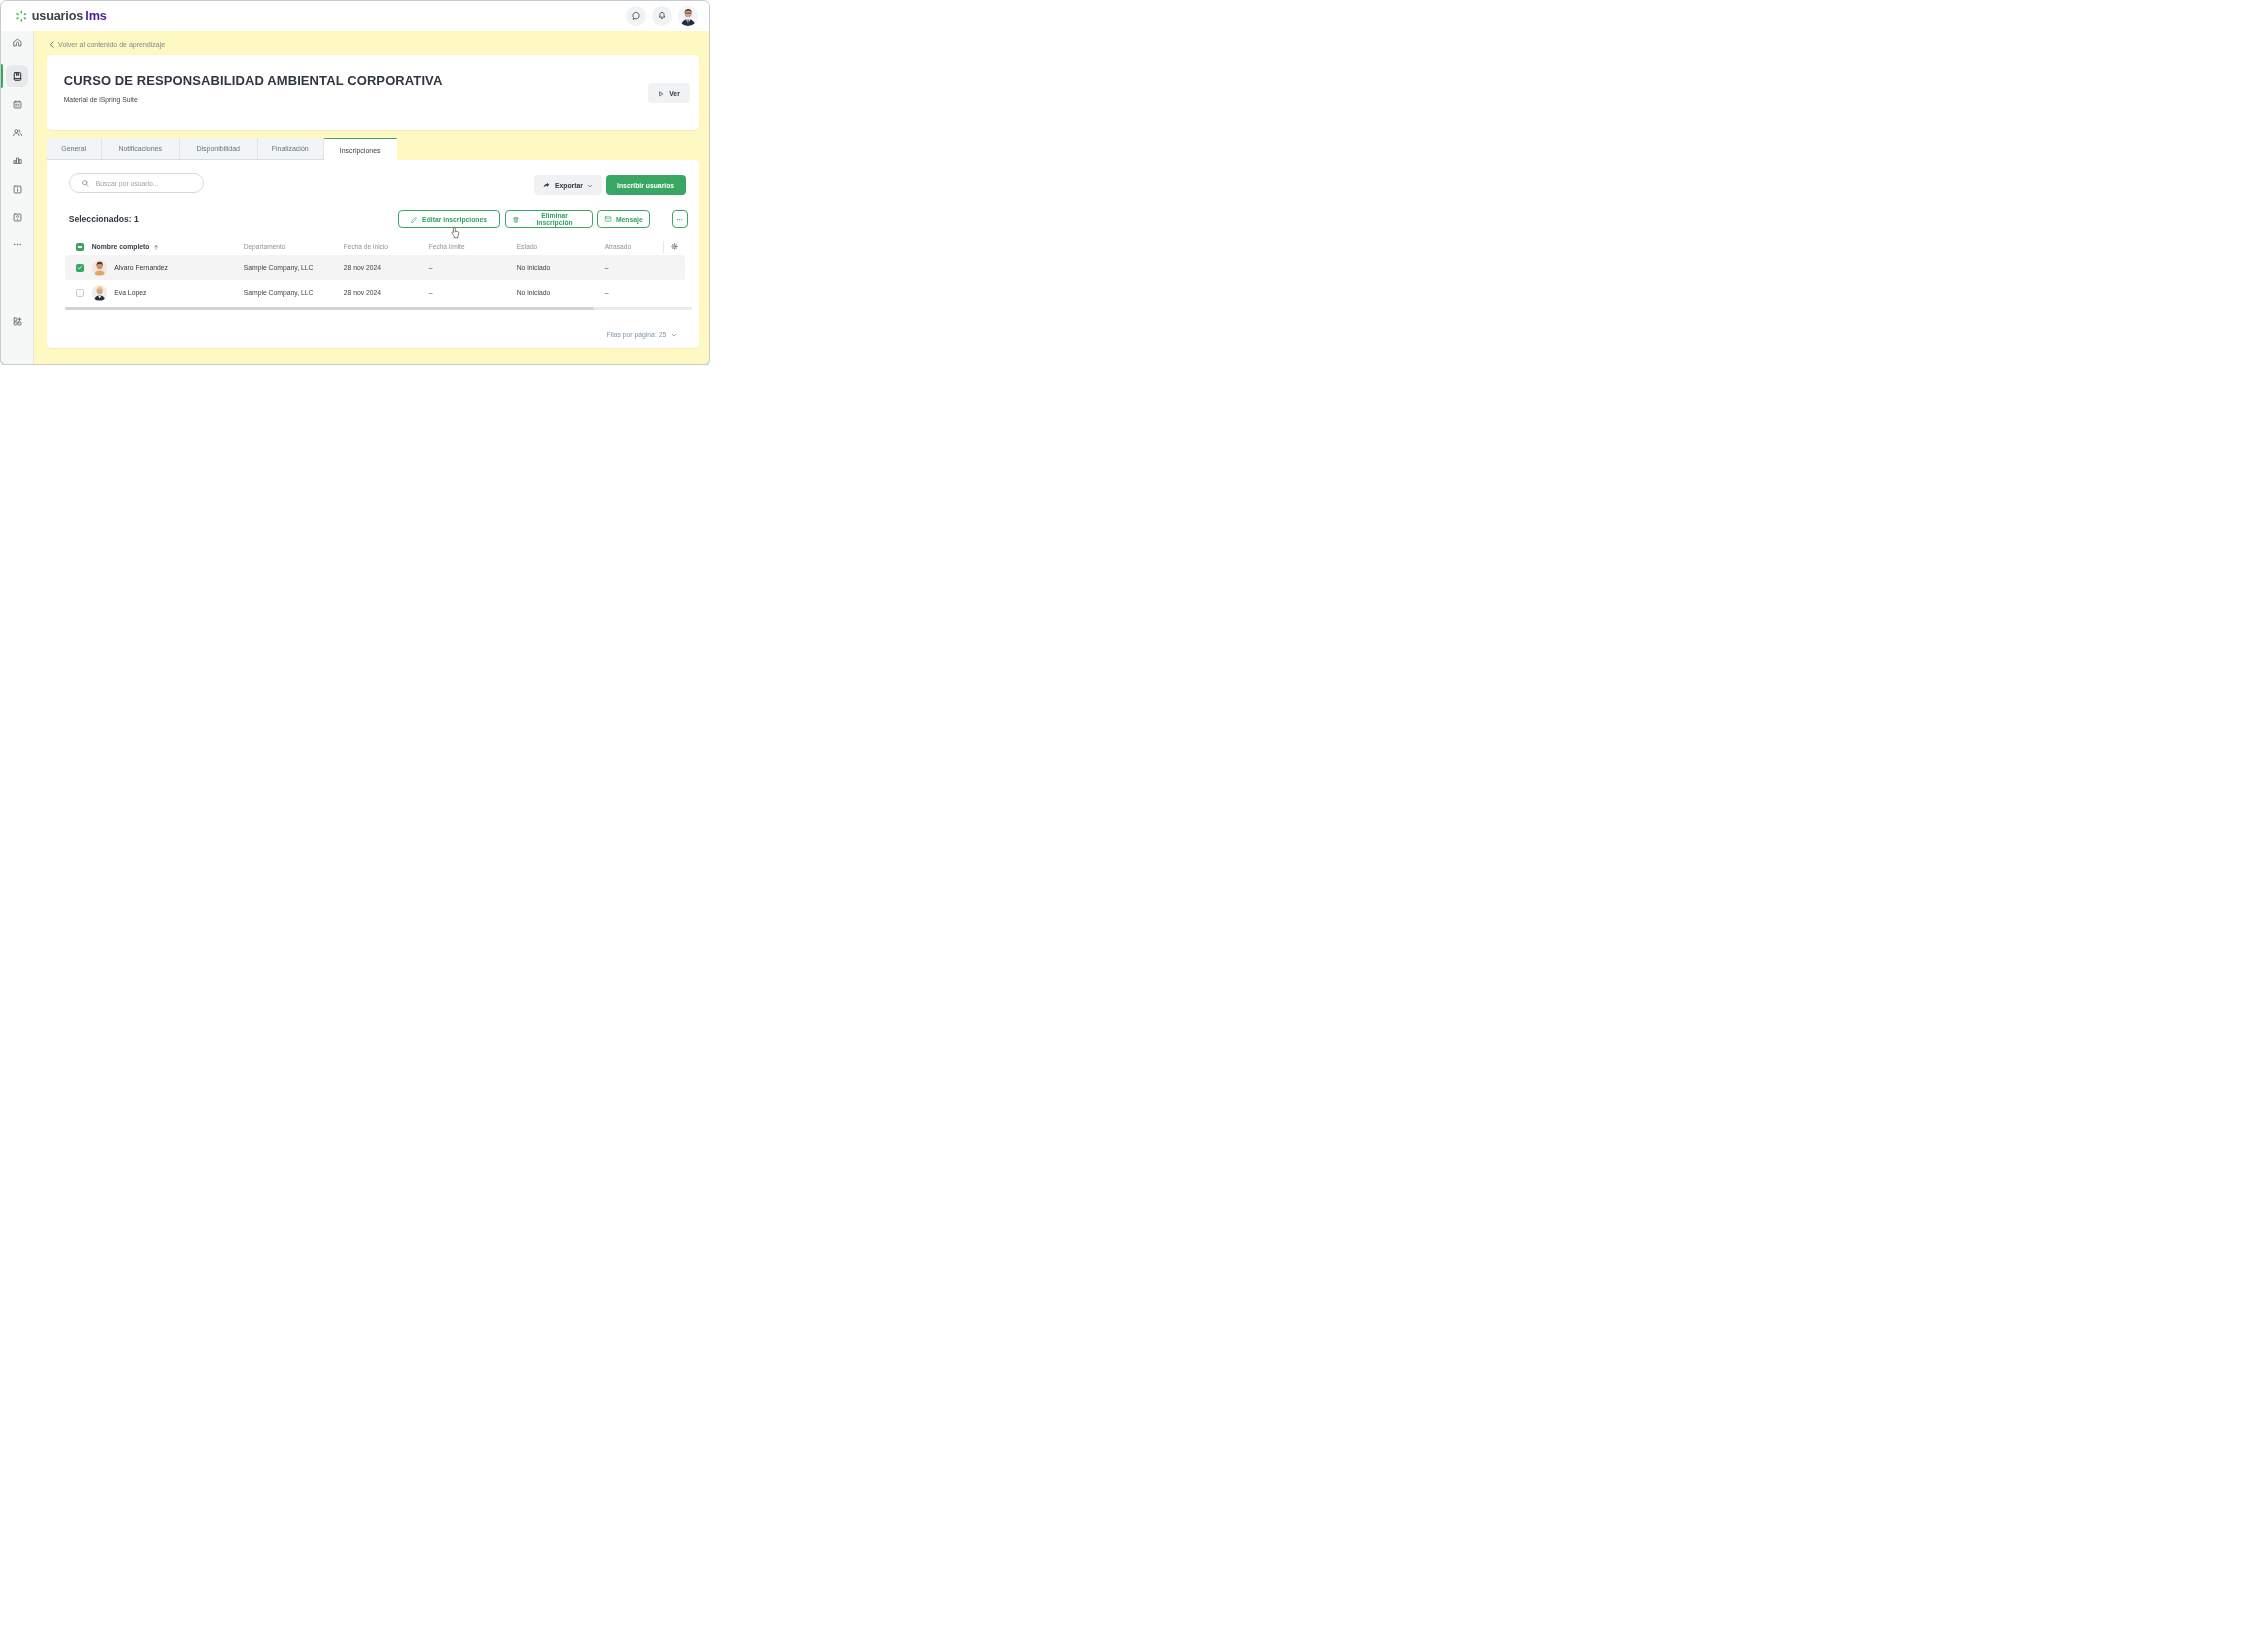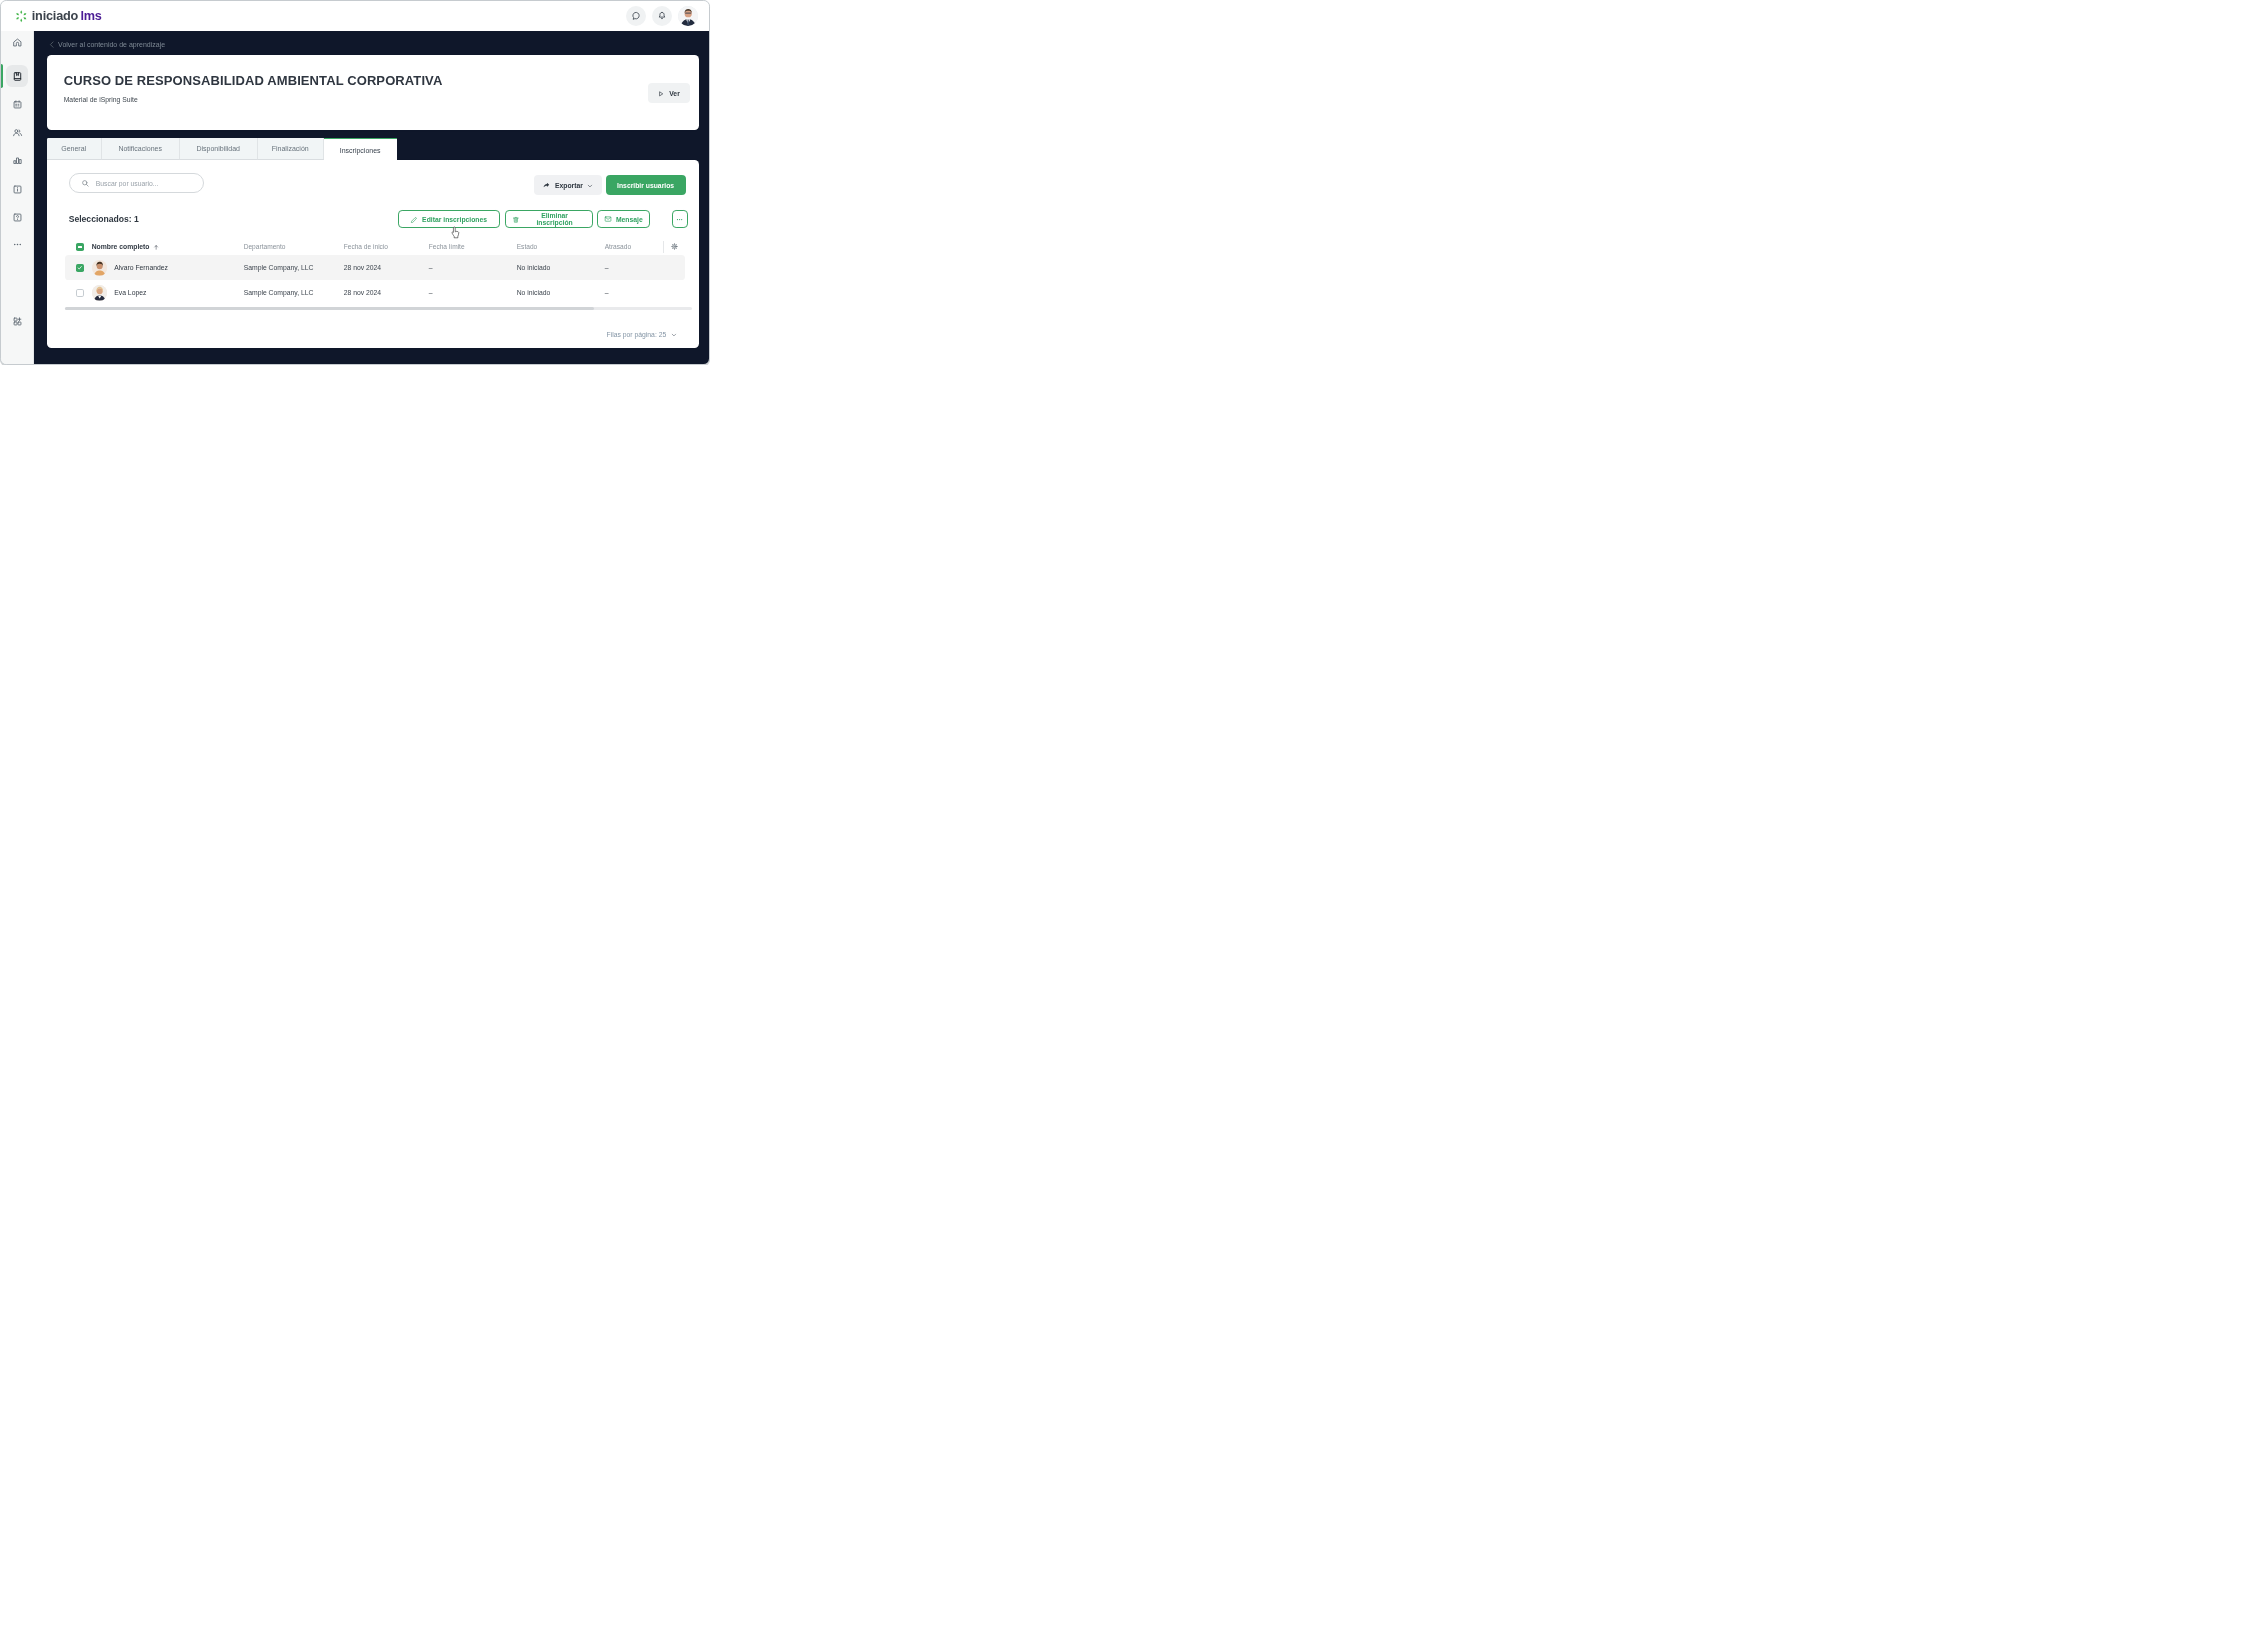--- a/index.html
+++ b/index.html
@@ -12,21 +12,21 @@
   .logo-text .lms{color:#4c1d95;margin-left:2.3px;font-weight:700;}
   .top-actions{margin-left:auto;display:flex;align-items:center;gap:5.4px;}
   .round-btn{width:20.4px;height:20.4px;border-radius:50%;background:#f0f2f3;display:flex;align-items:center;justify-content:center;border:none;cursor:pointer;}
   .avatar-top{width:20.4px;height:20.4px;border-radius:50%;overflow:hidden;background:#e8ecef;}
   
   .shell{display:flex;height:333px;}
   .sidebar{position:relative;width:32px;background:#f6f7f7;border-right:0.5px solid #e5e7e9;flex:none;}
   .side-item{position:absolute;left:5px;width:22px;height:22px;border-radius:6.3px;display:flex;align-items:center;justify-content:center;cursor:pointer;}
   .side-item.active{background:#e7e9ea;}
   .active-bar{position:absolute;left:0;top:33px;width:2.3px;height:23.5px;background:#3aa663;border-radius:0 1.8px 1.8px 0;}
-  .main{flex:1;position:relative;background:#0f172a;overflow:hidden;}
+  .main{flex:1;position:relative;background:#fef9c3;overflow:hidden;}
   
   .breadcrumb{margin:9.5px 0 0 15px;display:flex;align-items:center;gap:4.1px;color:#7e8994;font-size:7px;cursor:pointer;width:max-content;}
   
   .course-card{position:relative;margin:7.7px 10.4px 0 12.7px;height:75px;background:#fff;border-radius:4.5px;box-shadow:0 0.5px 1.4px rgba(16,24,40,.05);box-sizing:border-box;padding:17.6px 0 0 17px;}
   .course-title{font-size:13px;font-weight:700;color:#2f3640;letter-spacing:0.1px;margin:0;}
   .course-subtitle{font-size:6.8px;color:#3f474f;margin-top:7.7px;}
   .view-btn{position:absolute;right:9px;top:28px;height:20px;min-width:42px;border:none;border-radius:4.1px;background:#f0f2f3;display:flex;align-items:center;justify-content:center;gap:4.1px;font-size:6.8px;font-weight:600;color:#2f3740;cursor:pointer;padding:0 7.2px;box-sizing:border-box;}
   
   .tabs{display:flex;margin:8.1px 10.4px 0 12.7px;height:22px;align-items:stretch;}
   .tab{display:flex;align-items:center;justify-content:center;font-size:7px;color:#68737c;background:#f1f5f6;border-bottom:0.5px solid #dbdfe2;border-right:0.5px solid #e0e4e6;cursor:pointer;box-sizing:border-box;}
@@ -84,21 +84,21 @@
           <g fill="#45b64c">
             <path d="M12 2.2l1.6 3-1.6 3-1.6-3z"></path>
             <path d="M12 21.8l-1.6-3 1.6-3 1.6 3z"></path>
             <path d="M3.5 7.1l3.4.1 1.5 3-3.4-.1z"></path>
             <path d="M20.5 16.9l-3.4-.1-1.5-3 3.4.1z"></path>
             <path d="M3.5 16.9l1.5-3 3.4-.1-1.5 3z"></path>
             <path d="M20.5 7.1l-1.5 3-3.4.1 1.5-3z"></path>
           </g>
         </svg>
       </span>
-      <span class="logo-text"><span>iniciado</span><span class="lms">lms</span></span>
+      <span class="logo-text"><span>usuarios</span><span class="lms">lms</span></span>
     </div>
     <div class="top-actions">
       <button class="round-btn">
         <span>
           <svg width="10" height="10" viewBox="0 0 24 24" fill="none" stroke="#333b46" stroke-width="1.9" stroke-linejoin="round">
             <path d="M19.5 11a7.5 7.5 0 1 0-13.2 4.8L5.3 20l4-1.7A7.5 7.5 0 0 0 19.5 11z"></path>
           </svg>
         </span>
       </button>
       <button class="round-btn">

